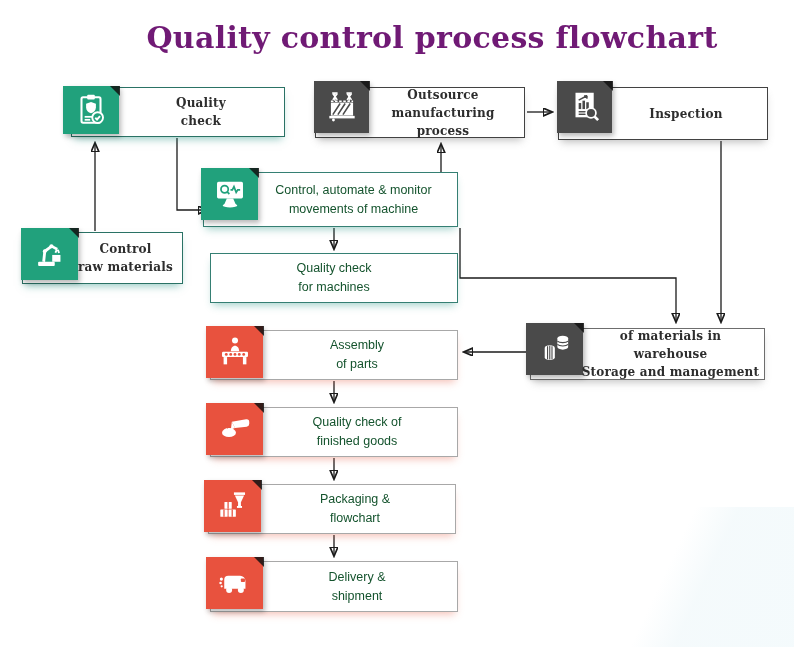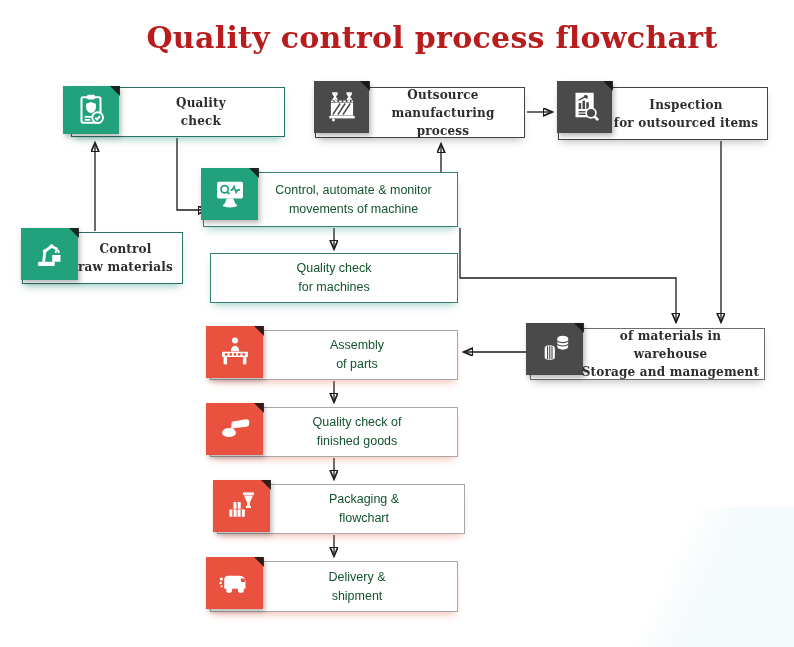--- a/index.html
+++ b/index.html
@@ -1,20 +1,20 @@
 <!DOCTYPE html>
 <html><head>
 <meta charset="utf-8">
 <style>
   html,body{margin:0;padding:0;background:#fff;}
   .stage{position:relative;width:794px;height:647px;background:#ffffff;overflow:hidden;
          font-family:"Liberation Sans",sans-serif;}
   .title{position:absolute;left:70px;top:20px;width:724px;text-align:center;
          font-family:"DejaVu Serif","Liberation Serif",serif;font-weight:bold;
-         font-size:30px;color:#b91c1c;letter-spacing:.3px;}
+         font-size:30px;color:#701a75;letter-spacing:.3px;}
   .node{position:absolute;background:#fff;border:1px solid #444;box-sizing:border-box;}
   .node .label{position:absolute;top:0;bottom:0;left:50px;right:4px;display:flex;
          flex-direction:column;justify-content:center;text-align:center;line-height:1.5;}
   .node.noicon .label{left:4px;text-align:center;}
   .serif .label{font-family:"DejaVu Serif","Liberation Serif",serif;font-weight:bold;
          font-size:12px;color:#2d2d2d;letter-spacing:.2px;}
   .sans .label{font-size:12.5px;color:#14532d;}
   .b-teal{border-color:#2a7265;box-shadow:0 5px 8px -3px rgba(46,150,135,.5);}
   .b-teal2{border-color:#357f73;box-shadow:0 5px 8px -3px rgba(46,150,135,.45);}
   .b-dark{border-color:#424242;box-shadow:0 5px 8px -3px rgba(110,110,110,.45);}
@@ -114,21 +114,20 @@
         <path d="M8 7.6l5.3-2.7M13.3 4.9l-1.9.1M13.3 4.9l-.1 1.9" stroke="currentColor" stroke-width="0.9" fill="none"></path>
         <line x1="8" y1="15" x2="15.3" y2="15" stroke="currentColor" stroke-width="0.9"></line>
         <line x1="8" y1="16.6" x2="12.8" y2="16.6" stroke="currentColor" stroke-width="0.9"></line>
         <circle cx="15.8" cy="15.8" r="3.1" fill="currentColor" stroke="#fff" stroke-width="1.1"></circle>
         <line x1="18" y1="18" x2="20.3" y2="20.3" stroke="#fff" stroke-width="1.7"></line>
       </svg>
       <span class="fold"></span>
     </div>
     <div class="label">
       <div>Inspection</div>
-      <div>for outsourced items</div>
     </div>
   </div>
 
   <div class="node sans b-teal2" style="left:203px;top:172px;width:255px;height:55px">
     <div class="icon-sq bg-green" style="left:-3px;top:-5px">
       <svg viewBox="0 0 24 24">
         <rect x="3.8" y="4.2" width="16.4" height="10.6" rx="1" fill="#fff"></rect>
         <circle cx="8.6" cy="9" r="2.3" fill="none" stroke="currentColor" stroke-width="1.1"></circle>
         <path d="M10.2 10.7l1.4 1.3" stroke="currentColor" stroke-width="1.1"></path>
         <path d="M12.3 9.4h1.2l1-2 1.4 3.6 1-1.6h1.5" fill="none" stroke="currentColor" stroke-width="1.1"></path>
@@ -229,21 +228,21 @@
         </g>
       </svg>
       <span class="fold"></span>
     </div>
     <div class="label">
       <div>Quality check of</div>
       <div>finished goods</div>
     </div>
   </div>
 
-  <div class="node sans b-gray" style="left:217px;top:484px;width:248px;height:50px">
+  <div class="node sans b-gray" style="left:208px;top:484px;width:248px;height:50px">
     <div class="icon-sq bg-red" style="left:-5px;top:-5px">
       <svg viewBox="0 0 24 24">
         <g fill="#fff">
           <rect x="12.6" y="3.4" width="7" height="1.6"></rect>
           <path d="M13.2 5.4h5.8l-1.9 4h-2z"></path>
           <rect x="15.2" y="9.4" width="1.8" height="2.6"></rect>
           <rect x="14.5" y="12" width="3.2" height="1.2"></rect>
           <rect x="4" y="14.2" width="4.6" height="4.6" rx="0.4"></rect>
           <rect x="9.2" y="14.2" width="4.6" height="4.6" rx="0.4"></rect>
           <rect x="6.6" y="9.4" width="4.6" height="4.4" rx="0.4"></rect>

